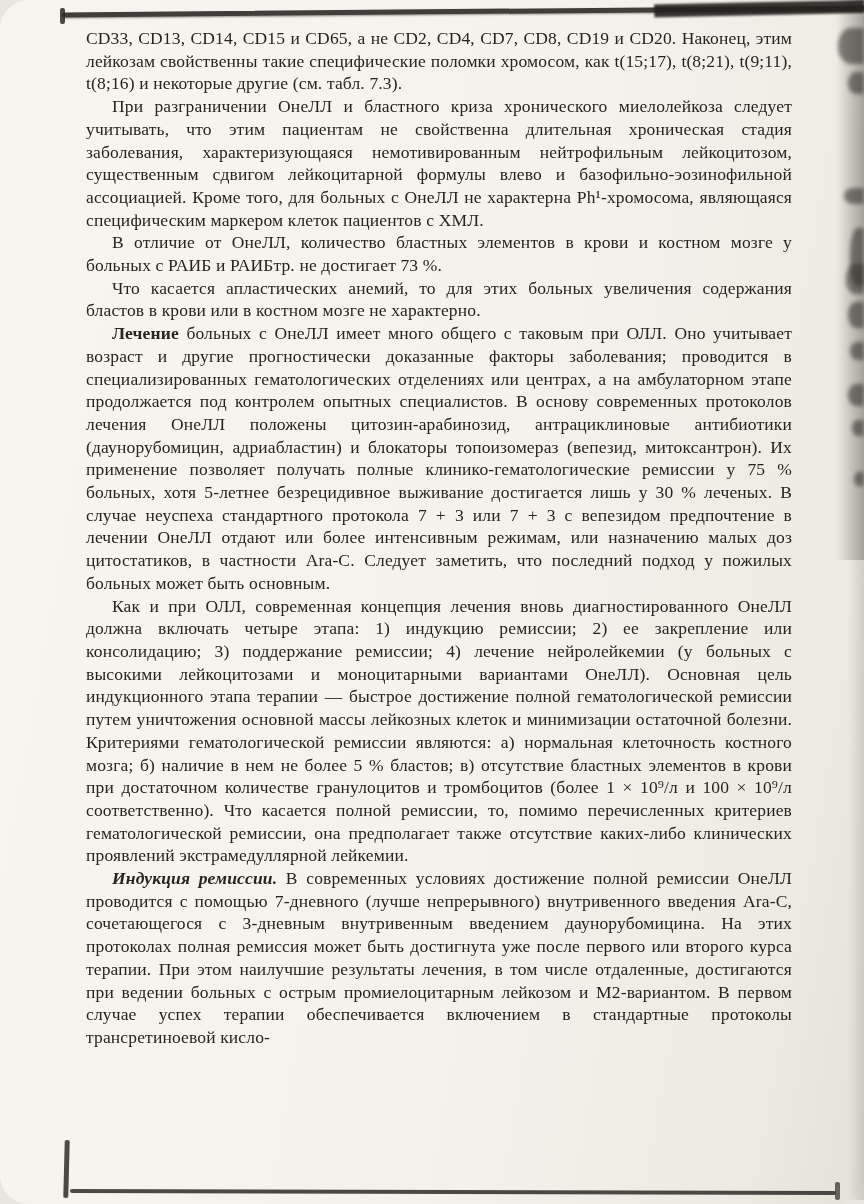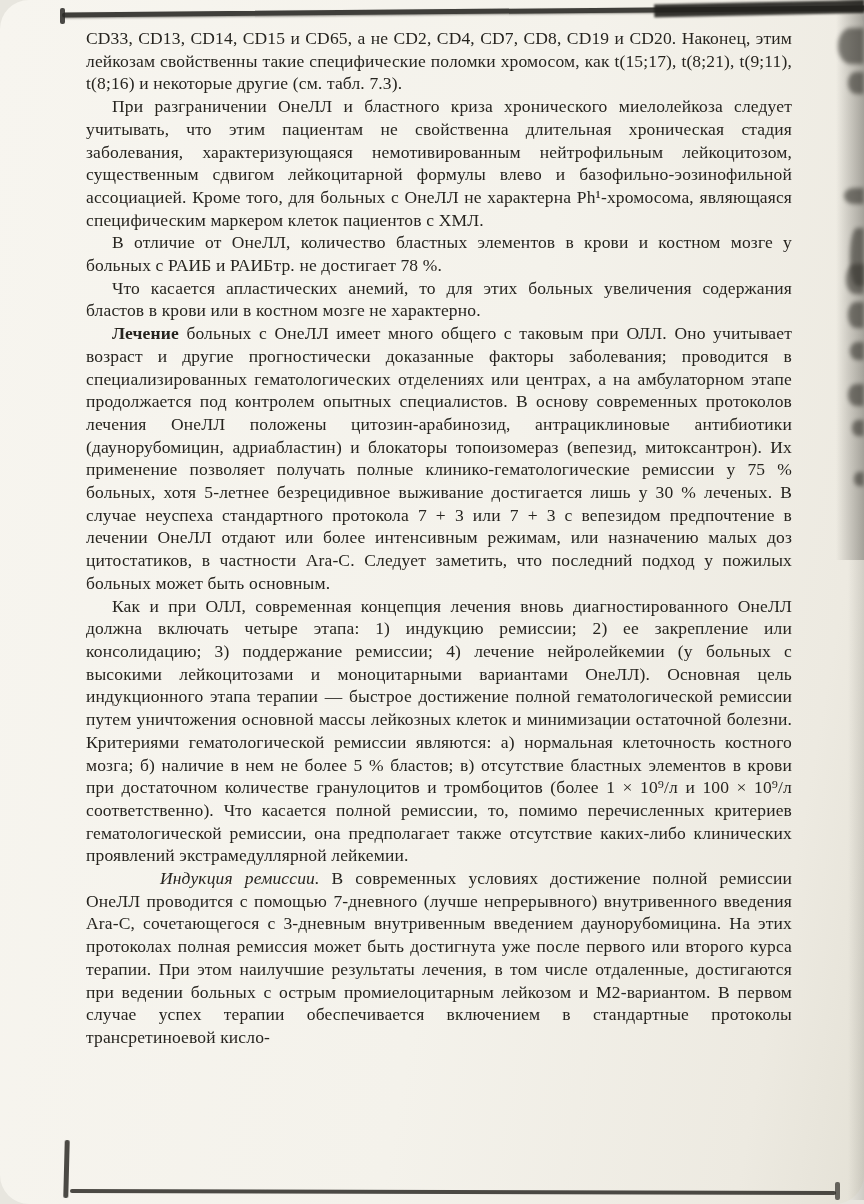--- a/index.html
+++ b/index.html
@@ -15,21 +15,21 @@
   }
   .text-block{
     position:absolute;top:27px;left:86px;width:706px;
     color:#26241f;
     font-size:17.5px;line-height:22.7px;
     text-align:justify;letter-spacing:0.15px;
   }
   .para{margin:0;padding:0;}
   .para.indent{text-indent:26px;}
   .lead-bold{font-weight:bold;font-family:Liberation Serif, serif;}
-  .lead-bold-italic{font-weight:normal;font-style:italic;margin-left:48px;}
+  .lead-bold-italic{font-weight:bold;font-style:italic;}
 
   
   .artifact{position:absolute;pointer-events:none;}
   .top-line{
     top:9px;left:62px;width:810px;height:5px;
     background:#2c2b27;border-radius:3px;
     transform:rotate(-0.5deg);opacity:.9;
     box-shadow:0 1px 2px rgba(40,38,32,.5);
   }
   .top-right-band{
@@ -69,21 +69,21 @@
   }
 </style>
 </head>
 <body>
 
 <div class="page">
 
   <div class="text-block" id="text-block">
       <p class="para">CD33, CD13, CD14, CD15 и CD65, а не CD2, CD4, CD7, CD8, CD19 и CD20. Наконец, этим лейкозам свойственны такие специфические поломки хромосом, как t(15;17), t(8;21), t(9;11), t(8;16) и некоторые другие (см. табл. 7.3).</p>
       <p class="para indent">При разграничении ОнеЛЛ и бластного криза хронического миелолейкоза следует учитывать, что этим пациентам не свойственна длительная хроническая стадия заболевания, характеризующаяся немотивированным нейтрофильным лейкоцитозом, существенным сдвигом лейкоцитарной формулы влево и базофильно-эозинофильной ассоциацией. Кроме того, для больных с ОнеЛЛ не характерна Ph¹-хромосома, являющаяся специфическим маркером клеток пациентов с ХМЛ.</p>
-      <p class="para indent">В отличие от ОнеЛЛ, количество бластных элементов в крови и костном мозге у больных с РАИБ и РАИБтр. не достигает 78 %.</p>
+      <p class="para indent">В отличие от ОнеЛЛ, количество бластных элементов в крови и костном мозге у больных с РАИБ и РАИБтр. не достигает 73 %.</p>
       <p class="para indent">Что касается апластических анемий, то для этих больных увеличения содержания бластов в крови или в костном мозге не характерно.</p>
       <p class="para indent"><span class="lead-bold">Лечение</span> больных с ОнеЛЛ имеет много общего с таковым при ОЛЛ. Оно учитывает возраст и другие прогностически доказанные факторы заболевания; проводится в специализированных гематологических отделениях или центрах, а на амбулаторном этапе продолжается под контролем опытных специалистов. В основу современных протоколов лечения ОнеЛЛ положены цитозин-арабинозид, антрациклиновые антибиотики (даунорубомицин, адриабластин) и блокаторы топоизомераз (вепезид, митоксантрон). Их применение позволяет получать полные клинико-гематологические ремиссии у 75 % больных, хотя 5-летнее безрецидивное выживание достигается лишь у 30 % леченых. В случае неуспеха стандартного протокола 7 + 3 или 7 + 3 с вепезидом предпочтение в лечении ОнеЛЛ отдают или более интенсивным режимам, или назначению малых доз цитостатиков, в частности Ara-C. Следует заметить, что последний подход у пожилых больных может быть основным.</p>
       <p class="para indent">Как и при ОЛЛ, современная концепция лечения вновь диагностированного ОнеЛЛ должна включать четыре этапа: 1) индукцию ремиссии; 2) ее закрепление или консолидацию; 3) поддержание ремиссии; 4) лечение нейролейкемии (у больных с высокими лейкоцитозами и моноцитарными вариантами ОнеЛЛ). Основная цель индукционного этапа терапии — быстрое достижение полной гематологической ремиссии путем уничтожения основной массы лейкозных клеток и минимизации остаточной болезни. Критериями гематологической ремиссии являются: а) нормальная клеточность костного мозга; б) наличие в нем не более 5 % бластов; в) отсутствие бластных элементов в крови при достаточном количестве гранулоцитов и тромбоцитов (более 1 × 10⁹/л и 100 × 10⁹/л соответственно). Что касается полной ремиссии, то, помимо перечисленных критериев гематологической ремиссии, она предполагает также отсутствие каких-либо клинических проявлений экстрамедуллярной лейкемии.</p>
       <p class="para indent"><span class="lead-bold-italic">Индукция ремиссии.</span> В современных условиях достижение полной ремиссии ОнеЛЛ проводится с помощью 7-дневного (лучше непрерывного) внутривенного введения Ara-C, сочетающегося с 3-дневным внутривенным введением даунорубомицина. На этих протоколах полная ремиссия может быть достигнута уже после первого или второго курса терапии. При этом наилучшие результаты лечения, в том числе отдаленные, достигаются при ведении больных с острым промиелоцитарным лейкозом и М2-вариантом. В первом случае успех терапии обеспечивается включением в стандартные протоколы трансретиноевой кисло-</p>
     </div>
 
   <div class="artifact right-shade"></div>
   <div class="artifact right-shade-low"></div>
   <div class="artifact top-line"></div>
   <div class="artifact top-right-band"></div>

